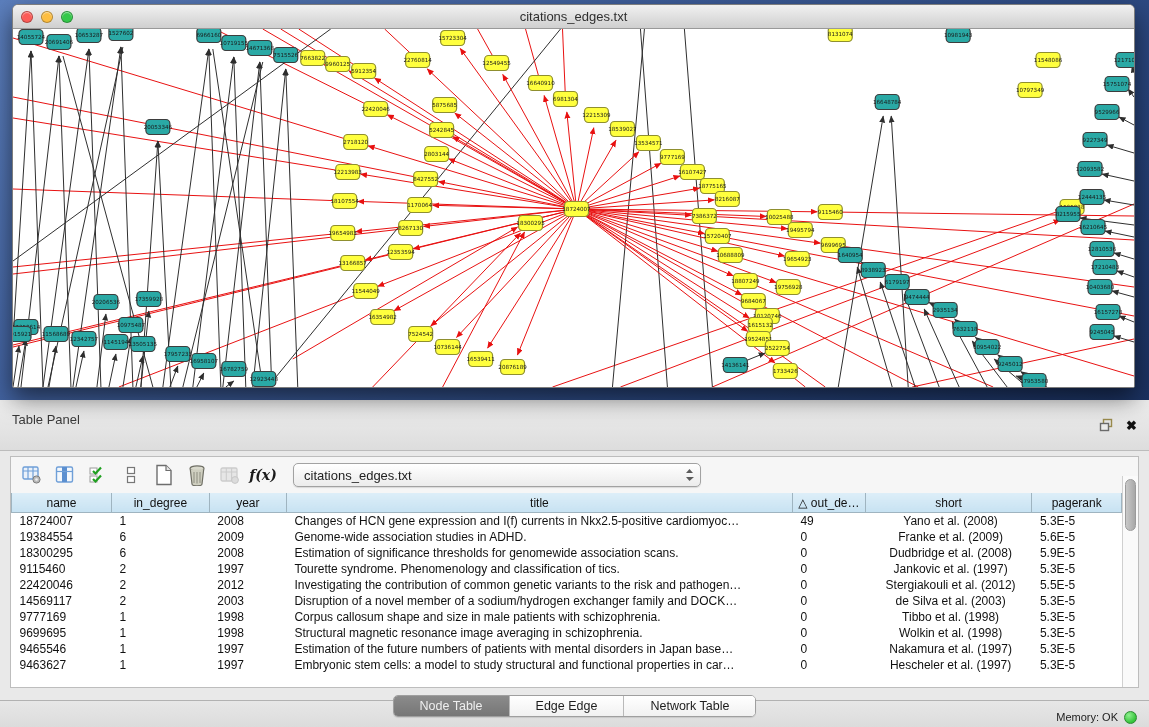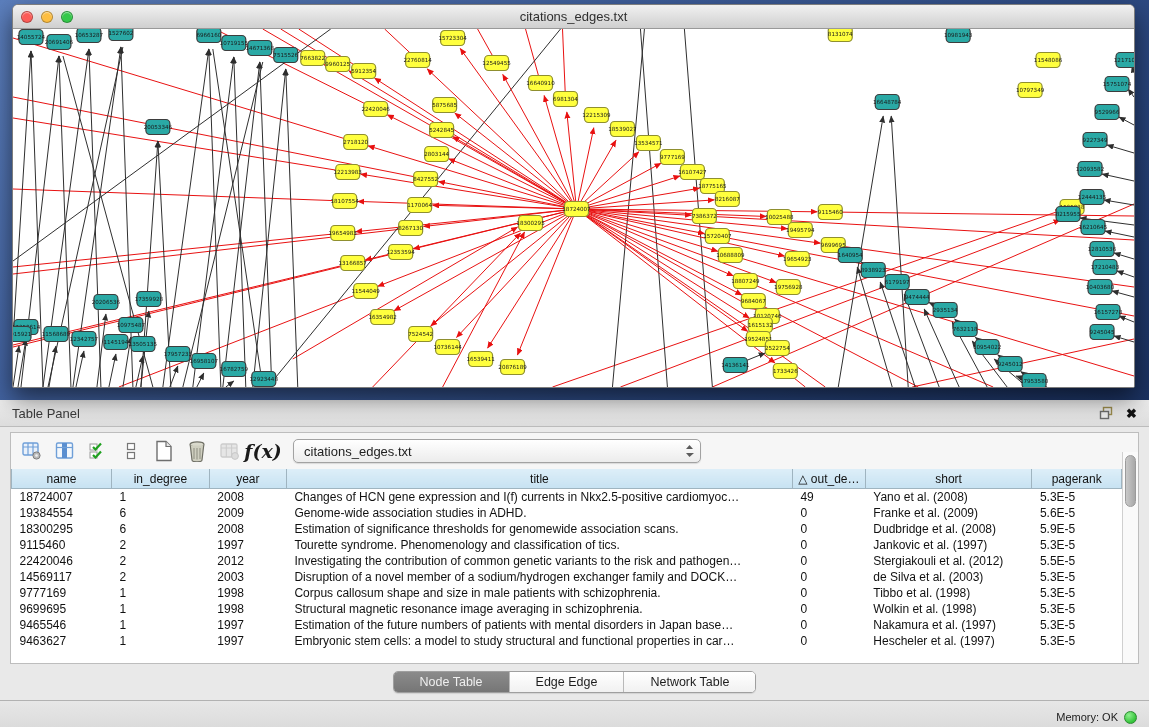--- a/index.html
+++ b/index.html
@@ -7,39 +7,39 @@
   
   .desktop{position:relative;height:400px;background:linear-gradient(145deg,#5c7fbd 0%,#40609d 35%,#27437a 75%,#1b3261 100%);}
   .net-window{position:absolute;left:12px;top:4px;right:14px;bottom:12px;display:flex;flex-direction:column;background:#fff;border:1px solid #7d7d7d;border-radius:6px 6px 2px 2px;box-shadow:0 10px 24px rgba(0,0,0,.55);overflow:hidden;}
   .titlebar{flex:0 0 23px;background:linear-gradient(#f1f1f1,#cfcfcf);border-bottom:1px solid #999;display:flex;align-items:center;position:relative;}
   .tl{width:12px;height:12px;border-radius:50%;margin-left:8px;display:inline-block;border:1px solid rgba(0,0,0,.28);box-sizing:border-box;box-shadow:inset 0 1px 1px rgba(255,255,255,.5);}
   .tl.red{background:#fc5b57}.tl.yellow{background:#fdbe41}.tl.green{background:#34c84a}
   .wtitle{position:absolute;left:0;right:0;text-align:center;font-size:13px;color:#2f2f2f;pointer-events:none;}
   #net{flex:1 1 auto;width:100%;height:100%;display:block;background:#fff;}
   
   .table-panel{height:300px;background:#e9e9e9;}
-  .tp-head{height:26px;background:linear-gradient(#eee,#ddd);border-bottom:1px solid #bcbcbc;display:flex;align-items:center;padding:0 12px;font-size:13px;color:#3a3a3a;}
+  .tp-head{height:26px;background:linear-gradient(#eee,#ddd);border-bottom:1px solid #bcbcbc;display:flex;padding:12px 12px;font-size:13px;color:#3a3a3a;}
   .tp-head .spacer{flex:1}
   .tp-head .hicon{margin-left:12px;cursor:default;display:flex;align-items:center;}
   .tp-close{font-size:13px;font-weight:bold;color:#111;}
   .tp-body{height:268px;padding:5px 10px 0;box-sizing:border-box;}
   .card{position:relative;background:#fcfcfc;border:1px solid #bdbdbd;height:232px;box-sizing:border-box;}
   .toolbar{display:flex;align-items:center;gap:11px;height:36px;padding:0 10px;border-bottom:1px solid #d8d8d8;background:#f6f6f6;}
   .tbtn{width:22px;height:22px;display:flex;align-items:center;justify-content:center;}
-  .fx{font-family:"DejaVu Serif",serif;font-style:italic;font-weight:bold;font-size:19px;color:#1a1a1a;}
+  .fx{font-family:"DejaVu Serif",serif;font-style:italic;font-weight:bold;font-size:14px;color:#1a1a1a;}
   .dropdown{margin-left:8px;width:390px;height:22px;border:1px solid #a2a2a2;border-radius:5px;background:linear-gradient(#ffffff,#ececec);display:flex;align-items:center;padding:0 6px 0 10px;font-size:13px;color:#222;box-shadow:0 1px 1px rgba(0,0,0,.12);}
   .dropdown .dval{flex:1;white-space:nowrap;overflow:hidden;}
   
   .tbl-wrap{position:absolute;left:0;right:16px;top:36px;bottom:0;overflow:hidden;background:#fff;}
   table.grid{border-collapse:collapse;table-layout:fixed;width:100%;font-size:12px;color:#111;}
   table.grid th{background:linear-gradient(#ddeef8,#c7e2f2);border:1px solid #9fb4c0;border-top:none;font-weight:normal;font-size:12px;height:19px;padding:0 4px;overflow:hidden;white-space:nowrap;margin-top:7px;}
   table.grid td{height:16px;padding:0 4px 0 8px;overflow:hidden;white-space:nowrap;text-overflow:ellipsis;border:none;}
   table.grid col.c0{width:96px}table.grid col.c1{width:94px}table.grid col.c2{width:74px}
   table.grid col.c3{width:486px}table.grid col.c4{width:70px}table.grid col.c5{width:160px}table.grid col.c6{width:86px}
-  td.center{text-align:left;padding-left:0;}
+  td.center{text-align:center;padding-left:0;}
   
   .vscroll{position:absolute;top:19px;right:0;bottom:0;width:16px;background:#fafafa;border-left:1px solid #d0d0d0;box-sizing:border-box;}
   .vthumb{position:absolute;top:3px;left:2px;width:11px;height:52px;border-radius:6px;background:linear-gradient(90deg,#c9c9c9,#a8a8a8);border:1px solid #9b9b9b;box-sizing:border-box;}
   
   .tabs-row{display:flex;justify-content:center;margin-top:7px;}
   .seg{display:flex;border:1px solid #9f9f9f;border-radius:5px;overflow:hidden;background:#fff;box-shadow:0 1px 1px rgba(0,0,0,.1);}
   .seg .tab{padding:3px 26px;font-size:12.5px;color:#1d1d1d;background:linear-gradient(#ffffff,#f1f1f1);border-right:1px solid #b9b9b9;cursor:default;}
   .seg .tab:last-child{border-right:none;}
   .seg .tab.active{background:linear-gradient(#8b8b8b,#767676);color:#efefef;}
   

